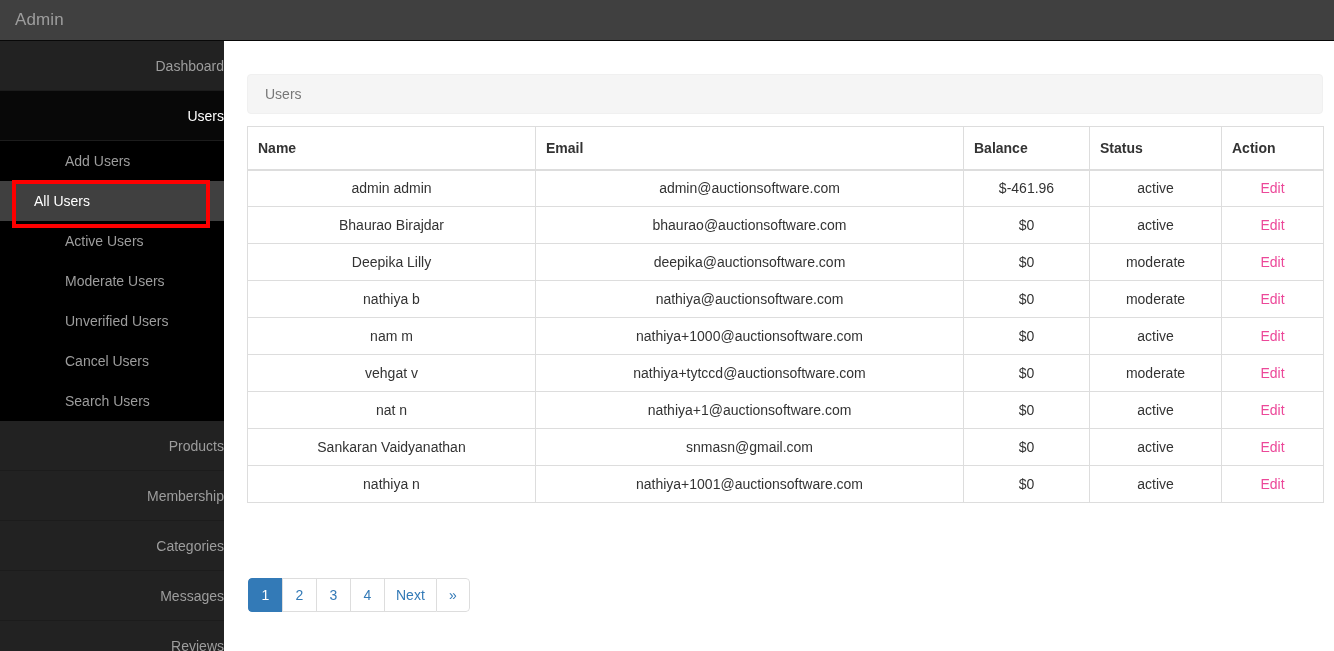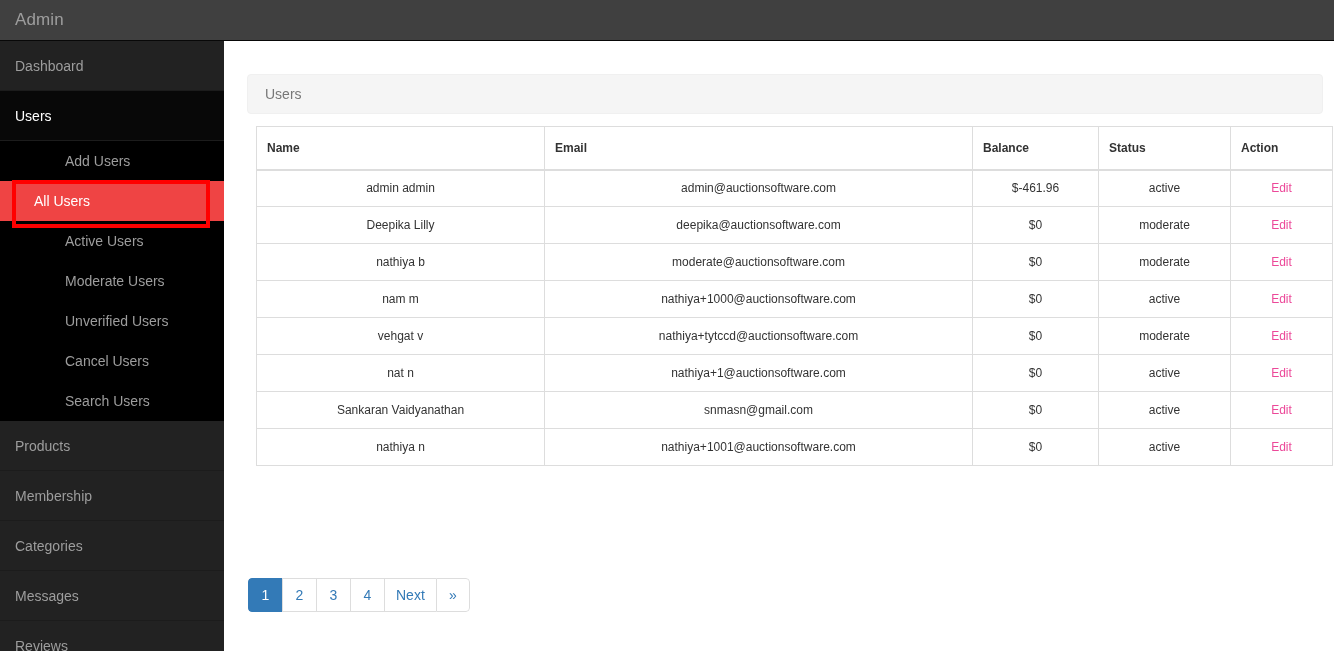--- a/index.html
+++ b/index.html
@@ -44,38 +44,39 @@
     position: relative;
     height: 50px;
     line-height: 50px;
     background: #222222;
     border-bottom: 1px solid #1c1c1c;
     color: #9d9d9d;
     font-size: 14px;
     padding-left: 15px;
     cursor: pointer;
     white-space: nowrap;
+    text-align: right;
   }
   .nav-item.active {
     background: #080808;
     color: #ffffff;
   }
   .nav-sub {
     position: relative;
     height: 40px;
     line-height: 40px;
     background: #000000;
     color: #9d9d9d;
     font-size: 14px;
     padding-left: 65px;
     cursor: pointer;
     white-space: nowrap;
   }
   .nav-sub.active {
-    background: #ef4444;
+    background: #404040;
     color: #ffffff;
     padding-left: 34px;
   }
 
   
   #highlight-box {
     position: absolute;
     left: 12px; top: 180px;
     width: 198px; height: 48px;
     border: 4px solid #ff0000;
@@ -102,25 +103,25 @@
     border-radius: 4px;
     color: #777777;
     font-size: 14px;
     line-height: 38px;
     padding-left: 17px;
   }
 
   
   #users-table {
     position: absolute;
-    left: 32px; top: 85px;
+    left: 23px; top: 85px;
     width: 1076px;
     border-collapse: collapse;
     table-layout: fixed;
-    font-size: 12px;
+    font-size: 14px;
   }
   #users-table th, #users-table td {
     border: 1px solid #dddddd;
     text-align: left;
     padding: 8px 10px;
     color: #333333;
     vertical-align: middle;
     overflow: hidden;
     white-space: nowrap;
   }
@@ -234,29 +235,36 @@
     <tbody id="users-tbody">
 
     <tr>
           <td>admin admin</td>
           <td>admin@auctionsoftware.com</td>
           <td>$-461.96</td>
           <td>active</td>
           <td><a class="edit-link">Edit</a></td>
         </tr>
         <tr>
+          <td>Bhaurao Birajdar</td>
+          <td>bhaurao@auctionsoftware.com</td>
+          <td>$0</td>
+          <td>active</td>
+          <td><a class="edit-link">Edit</a></td>
+        </tr>
+        <tr>
           <td>Deepika Lilly</td>
           <td>deepika@auctionsoftware.com</td>
           <td>$0</td>
           <td>moderate</td>
           <td><a class="edit-link">Edit</a></td>
         </tr>
         <tr>
           <td>nathiya b</td>
-          <td>moderate@auctionsoftware.com</td>
+          <td>nathiya@auctionsoftware.com</td>
           <td>$0</td>
           <td>moderate</td>
           <td><a class="edit-link">Edit</a></td>
         </tr>
         <tr>
           <td>nam m</td>
           <td>nathiya+1000@auctionsoftware.com</td>
           <td>$0</td>
           <td>active</td>
           <td><a class="edit-link">Edit</a></td>

